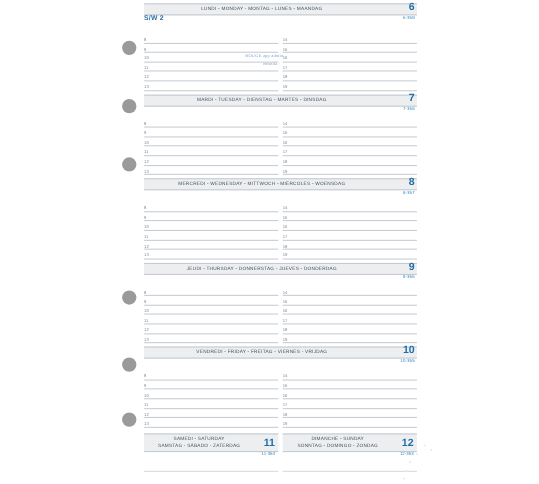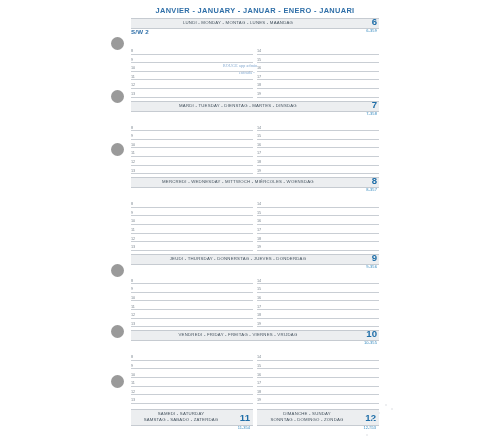--- a/index.html
+++ b/index.html
@@ -171,21 +171,20 @@
     <div class="hole" style="top:37px"></div>
     <div class="hole" style="top:90px"></div>
     <div class="hole" style="top:143px"></div>
     <div class="hole" style="top:264px"></div>
     <div class="hole" style="top:325px"></div>
     <div class="hole" style="top:375px"></div>
   </div>
 
   <div class="sheet">
 
-    <div class="month-title">JANVIER - JANUARY - JANUAR - ENERO - JANUARI</div>
 
     <div class="day">
       <div class="day-head">
         <div class="names">LUNDI - MONDAY - MONTAG - LUNES - MAANDAG</div>
         <div class="day-num">6</div>
         <div class="day-doy">6-359</div>
       </div>
       <div class="weektag">S/W 2</div>
       <div class="hours first">
         <div class="hcol">

